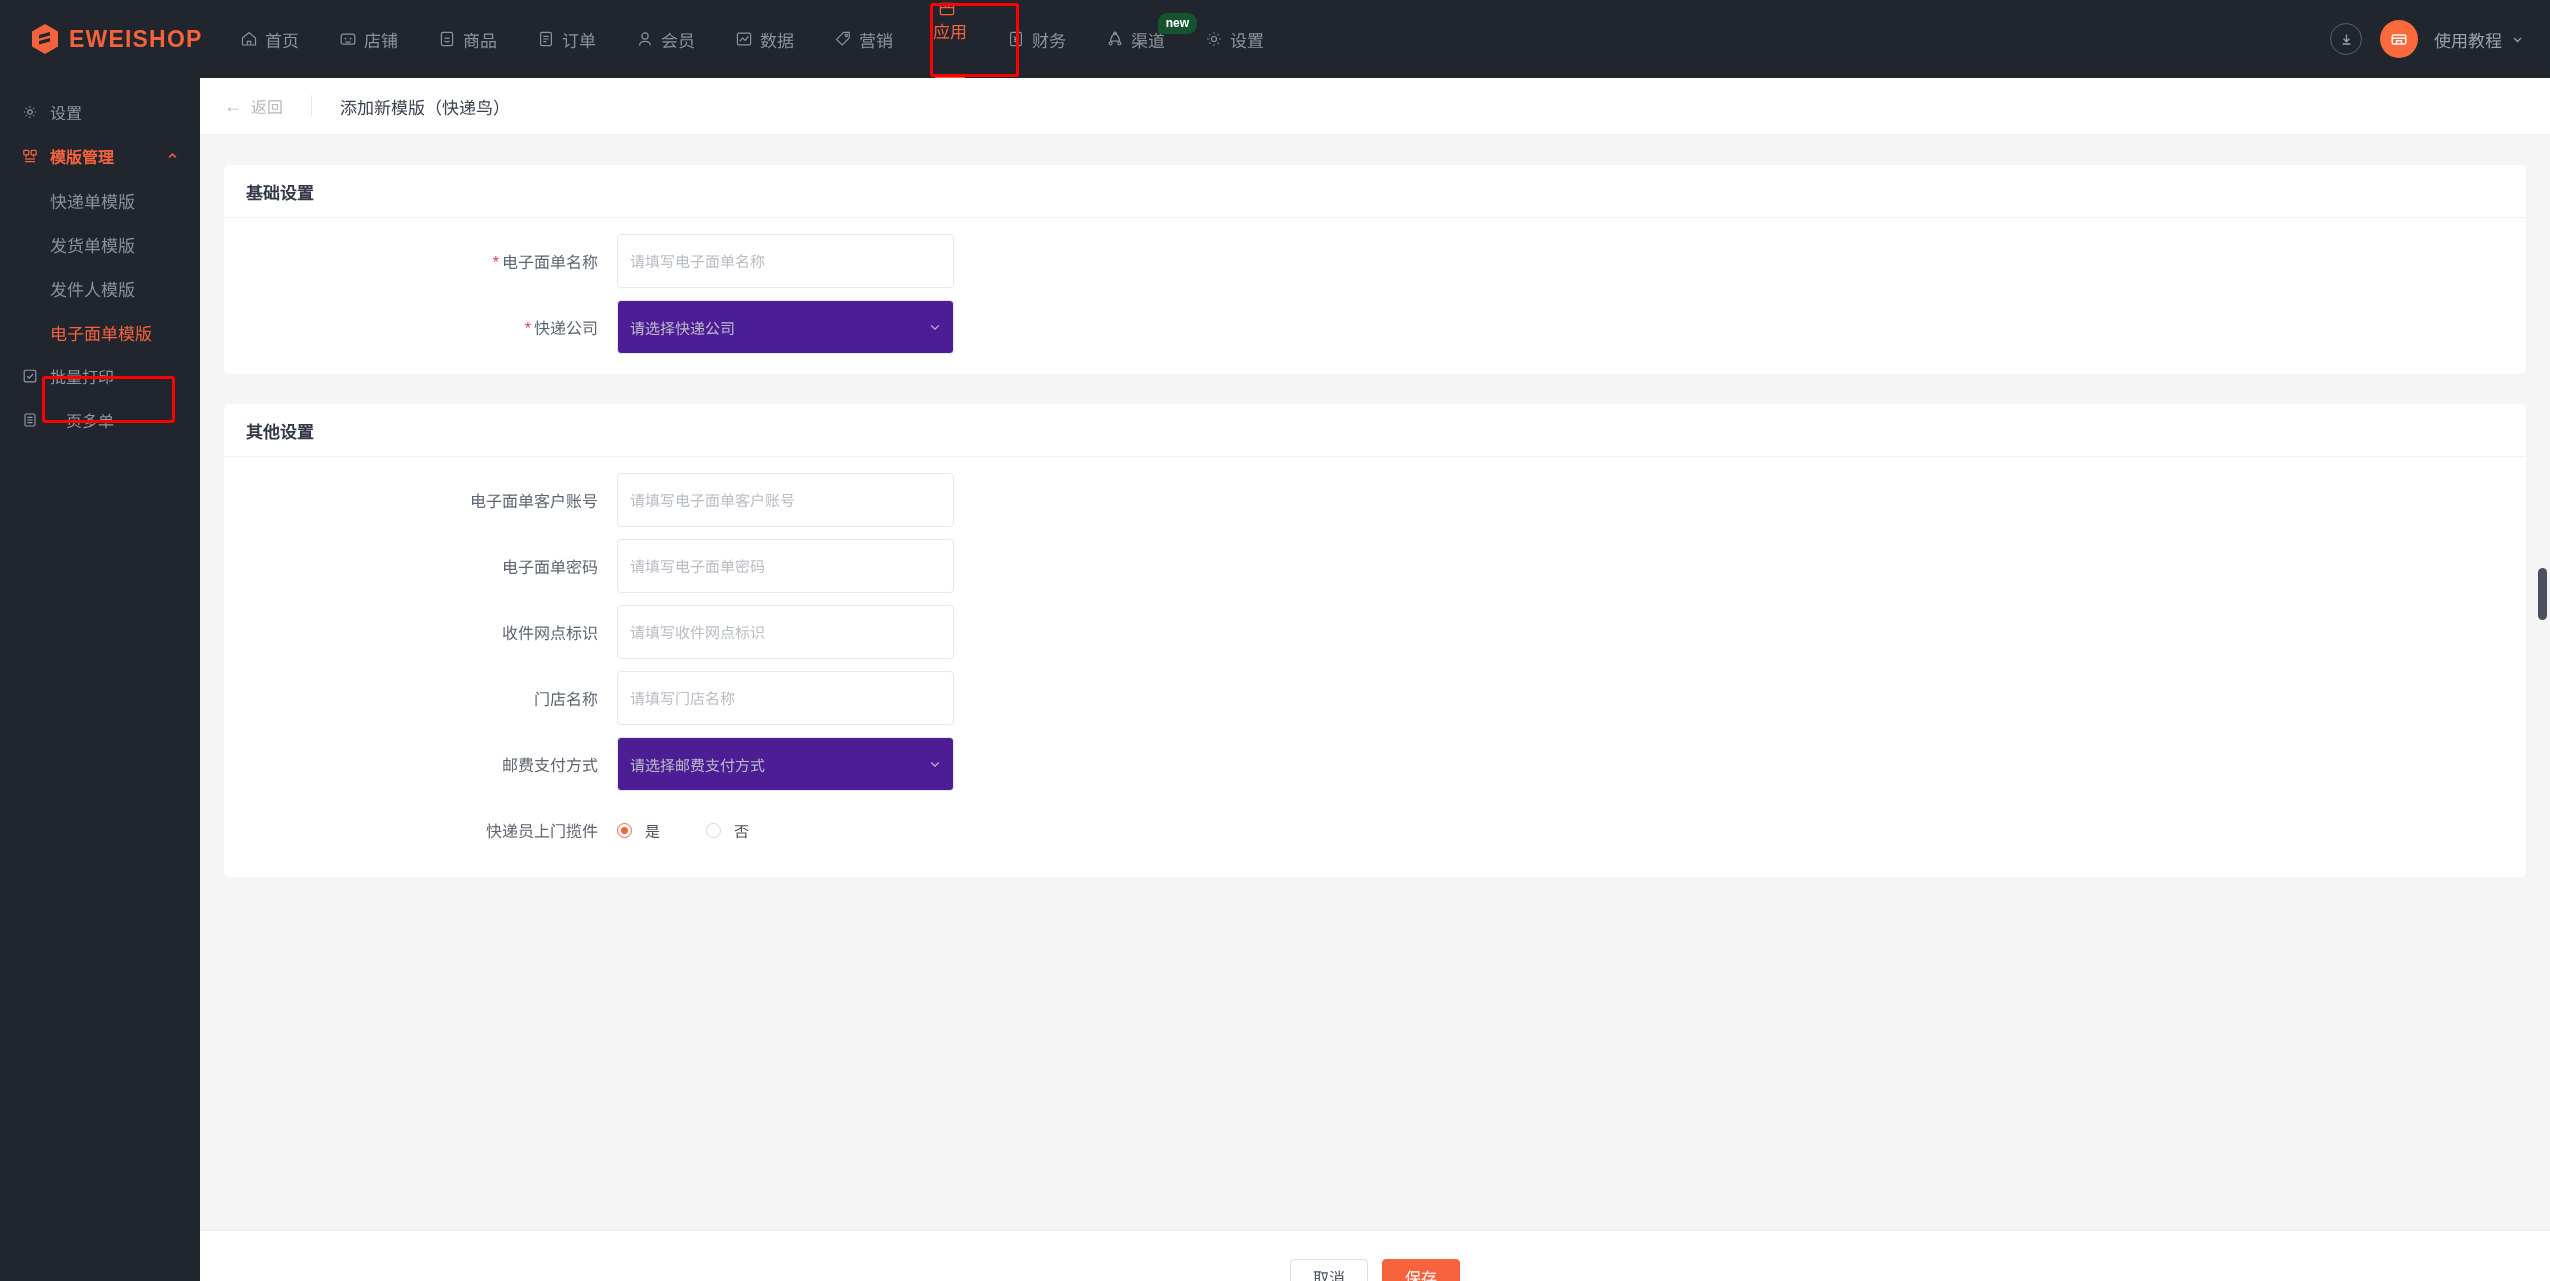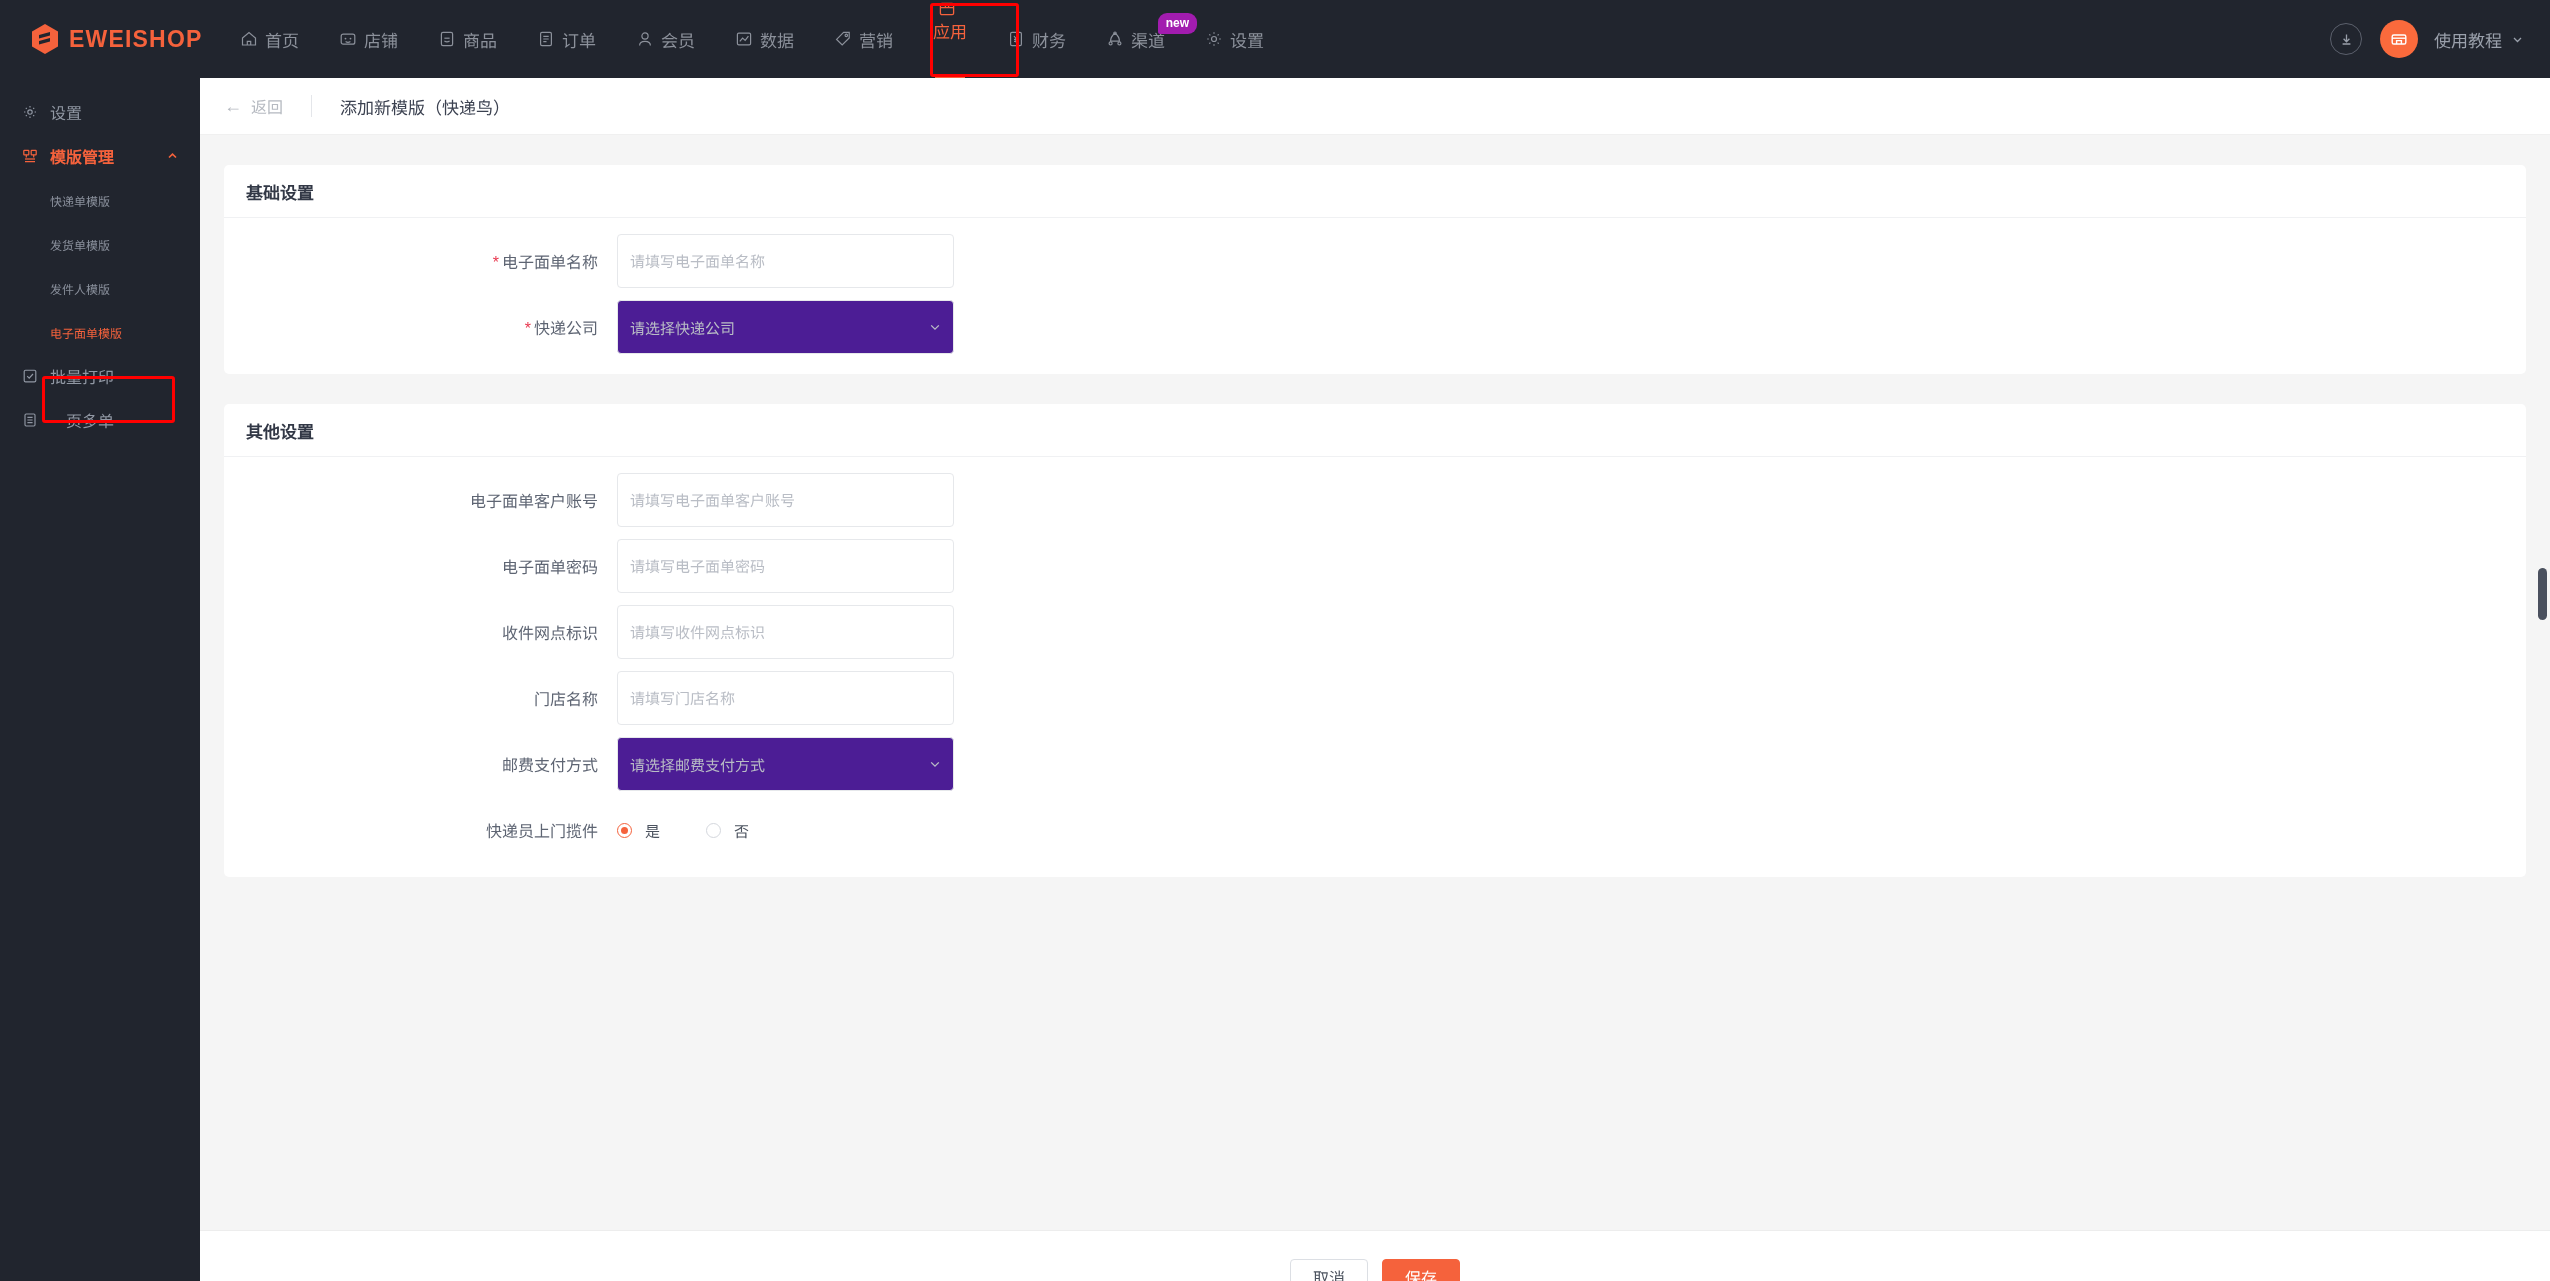--- a/index.html
+++ b/index.html
@@ -51,21 +51,21 @@
   }
   .nav-item .nav-ico svg { display: block; }
   .nav-item.active { color: #f5623c; flex-direction: column; }
   .nav-item.active .underline {
     position: absolute; left: 22px; right: 22px; bottom: 0;
     height: 3px; background: #f5623c;
   }
   .new-badge {
     position: absolute;
     top: 13px; right: -12px;
-    background: #a21caf;
+    background: #14532d;
     color: #fff;
     font-size: 12px;
     line-height: 1;
     padding: 4px 8px 5px;
     border-radius: 9px 9px 9px 2px;
     font-weight: bold;
   }
   
   #annot-nav {
     position: absolute;
@@ -131,21 +131,21 @@
   .side-item .caret {
     position: absolute; right: 22px; top: 50%;
     transform: translateY(-50%);
     display: inline-flex;
   }
   .side-sub {
     display: flex; align-items: center;
     height: 44px;
     padding-left: 50px;
     color: #8a909c;
-    font-size: 12px;
+    font-size: 17px;
     cursor: pointer;
     white-space: nowrap;
   }
   .side-sub.sel { color: #f5623c; }
   #annot-side {
     position: absolute;
     left: 42px; top: 298px;
     width: 133px; height: 47px;
     border: 3px solid #ff0000;
     border-radius: 3px;

